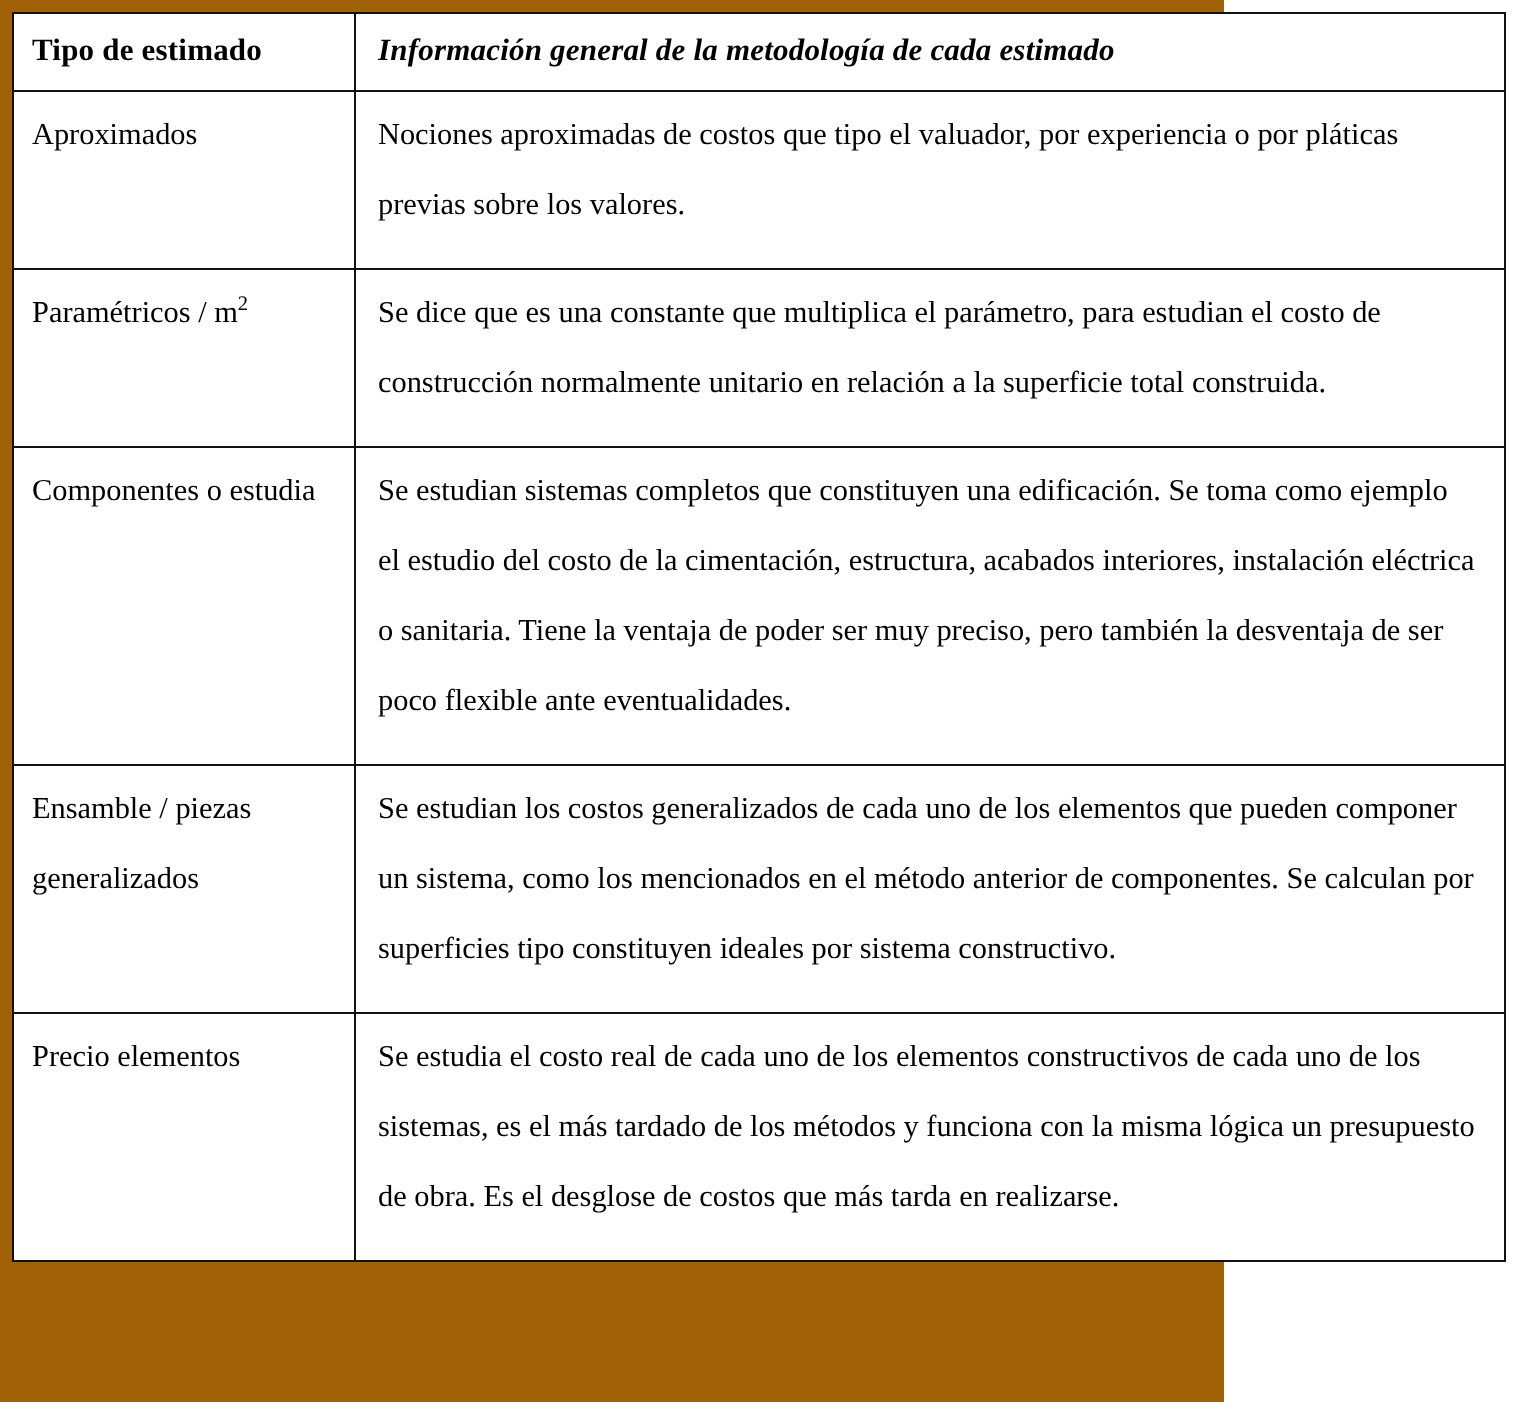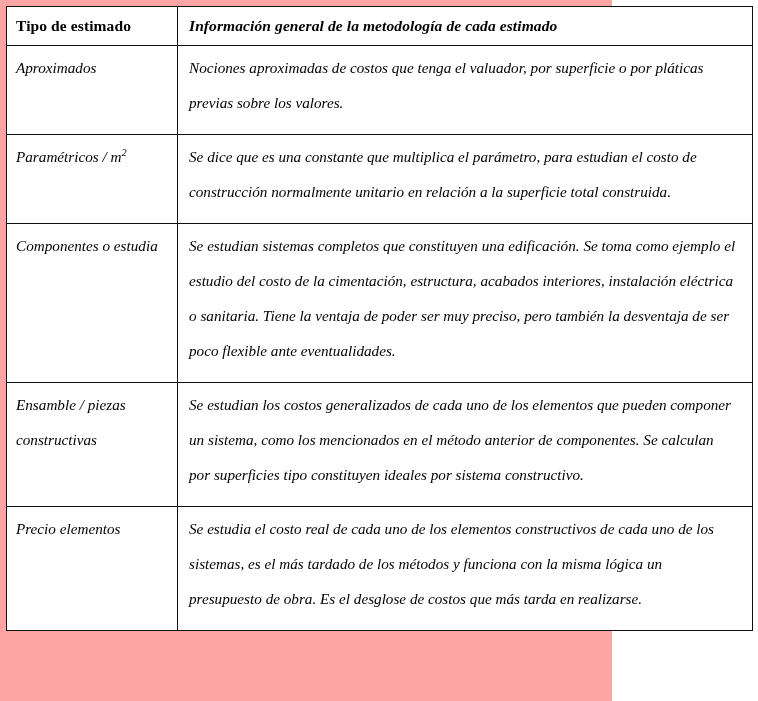--- a/index.html
+++ b/index.html
@@ -11,21 +11,21 @@
     width: 758px;
     height: 701px;
     font-family: "Liberation Serif", "DejaVu Serif", serif;
     color: #000000;
     overflow: hidden;
   }
   .page {
     position: relative;
     width: 612px;
     height: 701px;
-    background: #fca5a5;
+    background: #a16207;
   }
   table.methodology-table {
     position: absolute;
     left: 6px;
     top: 6px;
     width: 746px;
     border-collapse: collapse;
     table-layout: fixed;
     background: #ffffff;
   }
@@ -48,21 +48,20 @@
   }
   thead th.th-info {
     padding-left: 11px;
     font-style: italic;
   }
   tbody td {
     font-weight: normal;
     font-size: 15.2px;
     line-height: 35px;
     padding: 4px 10px 14px 9px;
-    font-style: italic;
   }
   tbody td.cell-type {
     padding-left: 9px;
     padding-right: 6px;
   }
   tbody td.cell-info {
     padding-left: 11px;
     padding-right: 14px;
   }
   .cell-text {
@@ -89,42 +88,42 @@
         <th class="th-type">Tipo de estimado</th>
         <th class="th-info">Información general de la metodología de cada estimado</th>
       </tr>
     </thead>
     <tbody>
       <tr>
         <td class="cell-type">
             <span class="cell-text">Aproximados</span>
           </td>
         <td class="cell-info">
-            <span class="cell-text">Nociones aproximadas de costos que tenga el valuador, por superficie o por pláticas previas sobre los valores.</span>
+            <span class="cell-text">Nociones aproximadas de costos que tipo el valuador, por experiencia o por pláticas previas sobre los valores.</span>
           </td>
       </tr>
       <tr>
         <td class="cell-type">
             <span class="cell-text"><span>Paramétricos / m</span><sup class="sup-unit">2</sup></span>
           </td>
         <td class="cell-info">
             <span class="cell-text">Se dice que es una constante que multiplica el parámetro, para estudian el costo de construcción normalmente unitario en relación a la superficie total construida.</span>
           </td>
       </tr>
       <tr>
         <td class="cell-type">
             <span class="cell-text">Componentes o estudia</span>
           </td>
         <td class="cell-info">
             <span class="cell-text">Se estudian sistemas completos que constituyen una edificación. Se toma como ejemplo el estudio del costo de la cimentación, estructura, acabados interiores, instalación eléctrica o sanitaria. Tiene la ventaja de poder ser muy preciso, pero también la desventaja de ser poco flexible ante eventualidades.</span>
           </td>
       </tr>
       <tr>
         <td class="cell-type">
-            <span class="cell-text">Ensamble / piezas constructivas</span>
+            <span class="cell-text">Ensamble / piezas generalizados</span>
           </td>
         <td class="cell-info">
             <span class="cell-text">Se estudian los costos generalizados de cada uno de los elementos que pueden componer un sistema, como los mencionados en el método anterior de componentes. Se calculan por superficies tipo constituyen ideales por sistema constructivo.</span>
           </td>
       </tr>
       <tr>
         <td class="cell-type">
             <span class="cell-text">Precio elementos</span>
           </td>
         <td class="cell-info">

